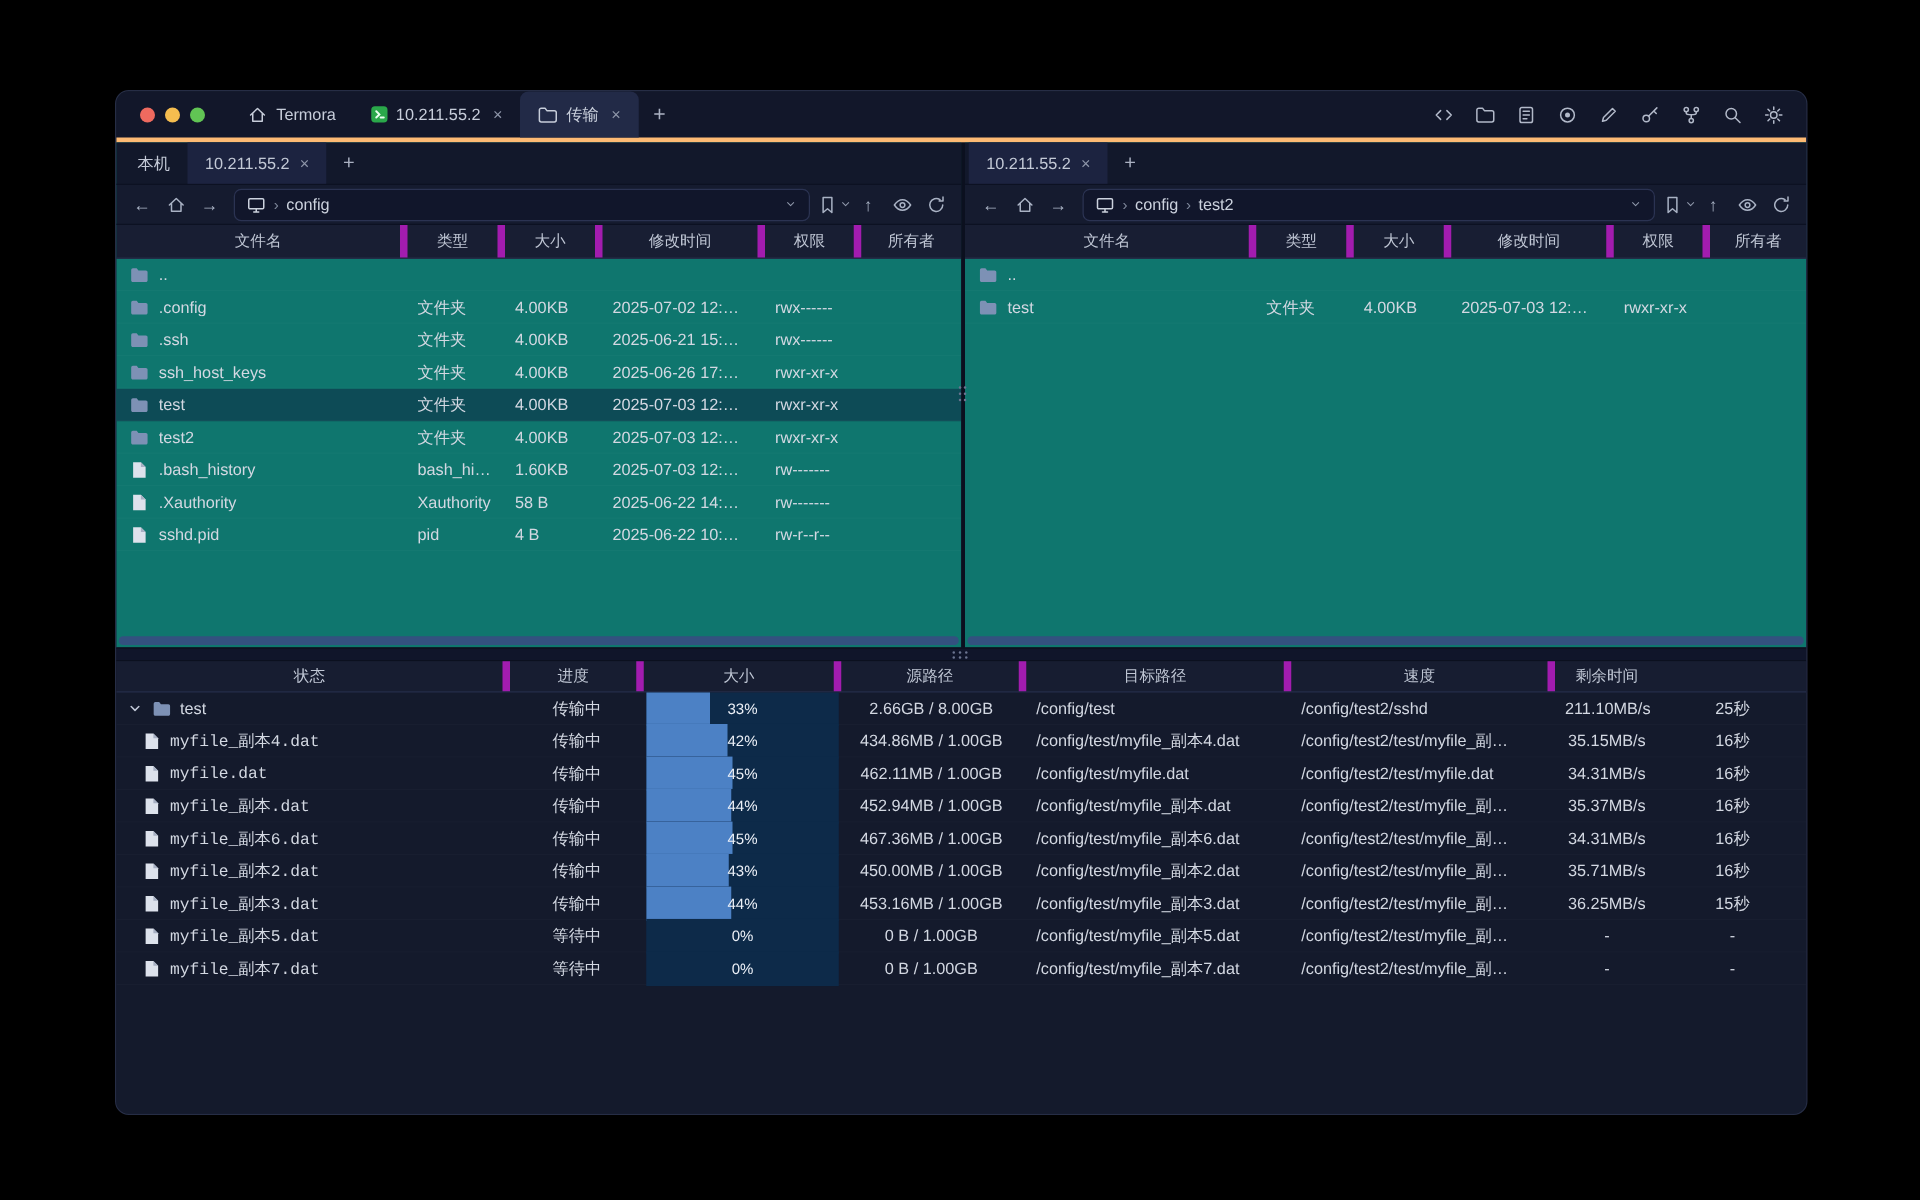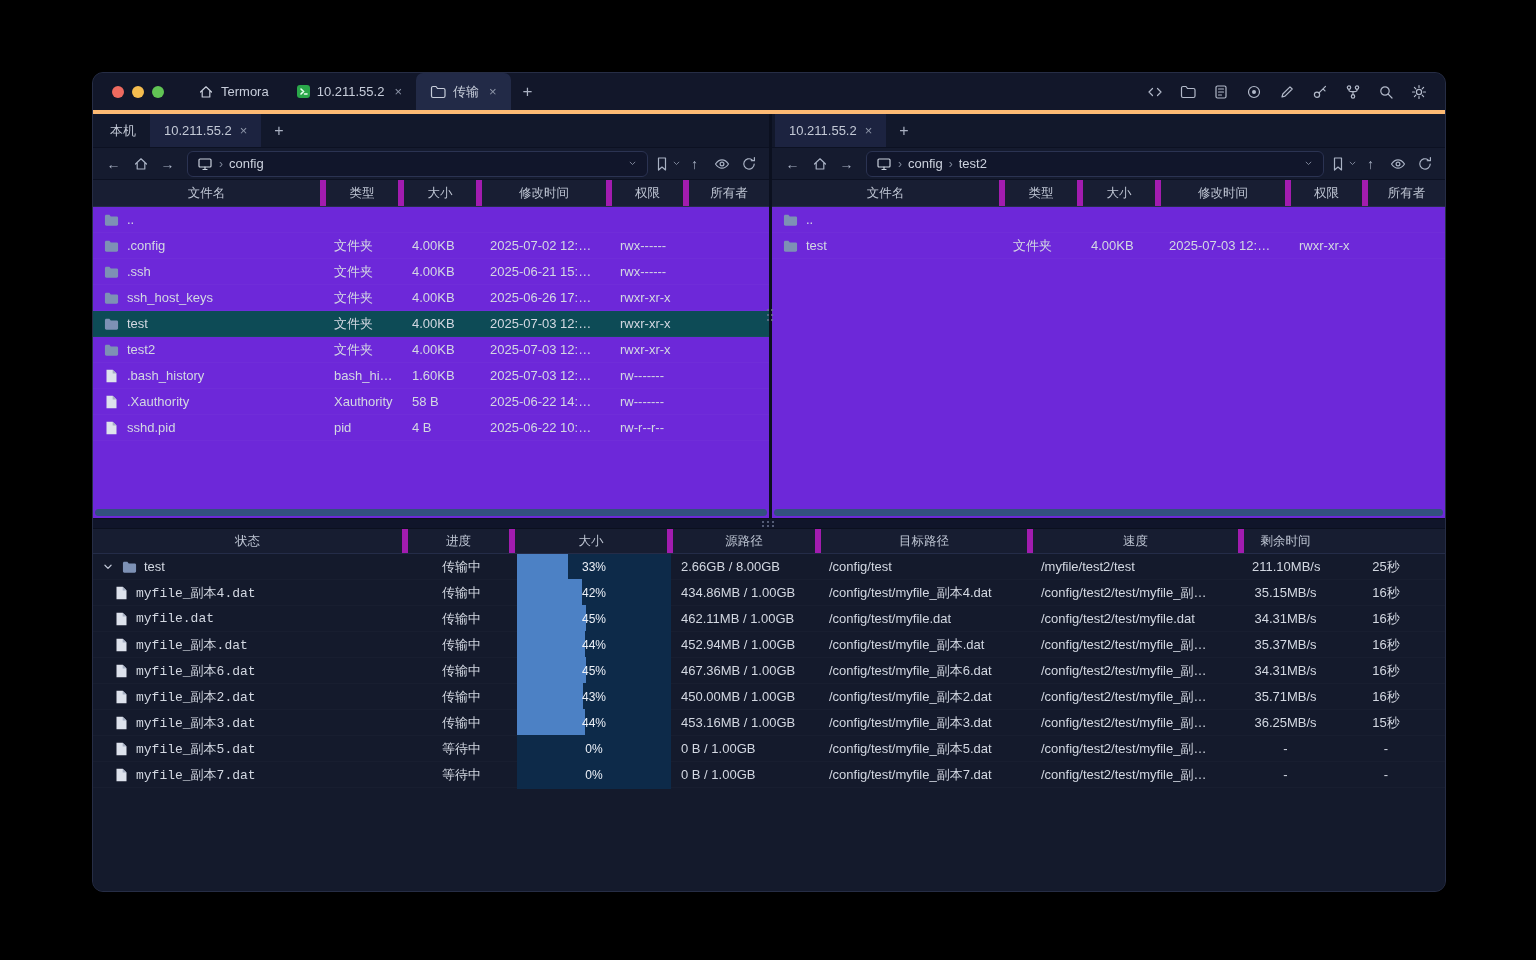--- a/index.html
+++ b/index.html
@@ -17,21 +17,21 @@
   .tb-tab.active{background:#222a47;border-radius:7px 7px 0 0;}
   .tb-plus{display:flex;align-items:center;padding:0 12px;color:#aab1c2;font-size:17px;}
   .tb-right{margin-left:auto;display:flex;align-items:center;gap:17px;padding-right:18px;color:#b2b9c9;}
   .ic{display:inline-flex;width:16px;height:16px;flex:none;}
   .ic svg{width:100%;height:100%;fill:none;stroke:currentColor;stroke-width:1.2;stroke-linecap:round;stroke-linejoin:round;}
   .ic.small{width:11px;height:11px;}
   .host-ic{width:13px;height:13px;border-radius:3px;background:#2aa84a;display:inline-flex;align-items:center;justify-content:center;flex:none;}
   .host-ic svg{width:9px;height:9px;fill:none;stroke:#eafff0;stroke-width:1.6;stroke-linecap:round;}
   
   .split{display:flex;height:404px;min-height:404px;}
-  .fpanel{width:676px;display:flex;flex-direction:column;background:#6d28d9;min-width:0;}
+  .fpanel{width:676px;display:flex;flex-direction:column;background:#0f766e;min-width:0;}
   .fpanel.right{width:auto;flex:1;}
   .vdiv{width:3px;background:#0b101f;position:relative;}
   .vgrip{position:absolute;top:50%;left:-2px;margin-top:-8px;width:8px;height:16px;}
   .vgrip::before{content:"";position:absolute;left:0;top:1px;width:2px;height:2px;border-radius:50%;background:#6b7490;
     box-shadow:0 5px 0 #6b7490,0 10px 0 #6b7490,4px 0 0 #6b7490,4px 5px 0 #6b7490,4px 10px 0 #6b7490;}
   .fp-tabs{height:33px;min-height:33px;display:flex;align-items:stretch;background:#12182b;border-bottom:1px solid #0c1122;padding-left:3px;}
   .fp-tab{display:flex;align-items:center;gap:6px;padding:0 14px;font-size:13px;color:#c3c9d6;}
   .fp-tab.active{background:#1c2340;}
   .fp-tab .close{color:#8e96a9;font-size:13px;margin-left:2px;}
   .fp-plus{display:flex;align-items:center;padding:0 13px;color:#aab1c2;font-size:16px;}
@@ -63,21 +63,21 @@
   .hgrip::before{content:"";position:absolute;left:1px;top:1px;width:2px;height:2px;border-radius:50%;background:#6b7490;
     box-shadow:5px 0 0 #6b7490,10px 0 0 #6b7490,0 4px 0 #6b7490,5px 4px 0 #6b7490,10px 4px 0 #6b7490;}
   
   .tpanel{flex:1;display:flex;flex-direction:column;background:#141a2c;min-height:0;}
   .tr-head,.tr-row{display:grid;grid-template-columns:315px 107px 158px 148px 212px 211px 83px 1fr;}
   .tr-head{height:24px;min-height:24px;background:#171d31;border-bottom:1px solid #242c48;}
   .tr-rows{flex:1;overflow:hidden;}
   .tr-row{height:25px;align-items:center;font-size:13px;color:#d3d8e2;border-bottom:1px solid rgba(255,255,255,.02);}
   .tc{padding:0 8px;white-space:nowrap;overflow:hidden;}
   .tc.center{text-align:center;}
-  .tc.right{text-align:left;padding-right:12px;}
+  .tc.right{text-align:center;padding-right:12px;}
   .tc.name{display:flex;align-items:center;gap:7px;padding-left:8px;}
   .tc.name.child{padding-left:21px;font-family:Liberation Mono, monospace;}
   .exp{width:14px;height:14px;display:inline-flex;color:#c0c7d6;flex:none;}
   .pwrap{padding:0 2px;}
   .pbar{position:relative;height:28px;background:#0d2a49;overflow:hidden;}
   .pfill{position:absolute;left:0;top:0;bottom:0;background:#4c81c5;}
   .plabel{position:absolute;inset:0;display:flex;align-items:center;justify-content:center;font-size:12px;color:#edf1f8;}
 </style>
 </head>
 <body>
@@ -543,21 +543,21 @@
           </div>
           <div class="tc center">传输中</div>
           <div class="tc pwrap">
             <div class="pbar">
               <div class="pfill" style="width: 33%;"></div>
               <span class="plabel">33%</span>
             </div>
           </div>
           <div class="tc right">2.66GB / 8.00GB</div>
           <div class="tc">/config/test</div>
-          <div class="tc">/myfile/test2/test</div>
+          <div class="tc">/config/test2/sshd</div>
           <div class="tc center">211.10MB/s</div>
           <div class="tc center">25秒</div>
         </div>
         <div class="tr-row">
           <div class="tc name child">
             <span class="row-icon">
               <svg viewBox="0 0 12 14">
                 <path d="M1 .8h6.2L11 4.6v8.6H1z" fill="#dde2ec"></path>
                 <path d="M7.2.8v3.8H11z" fill="#a7b0c3"></path>
               </svg>

